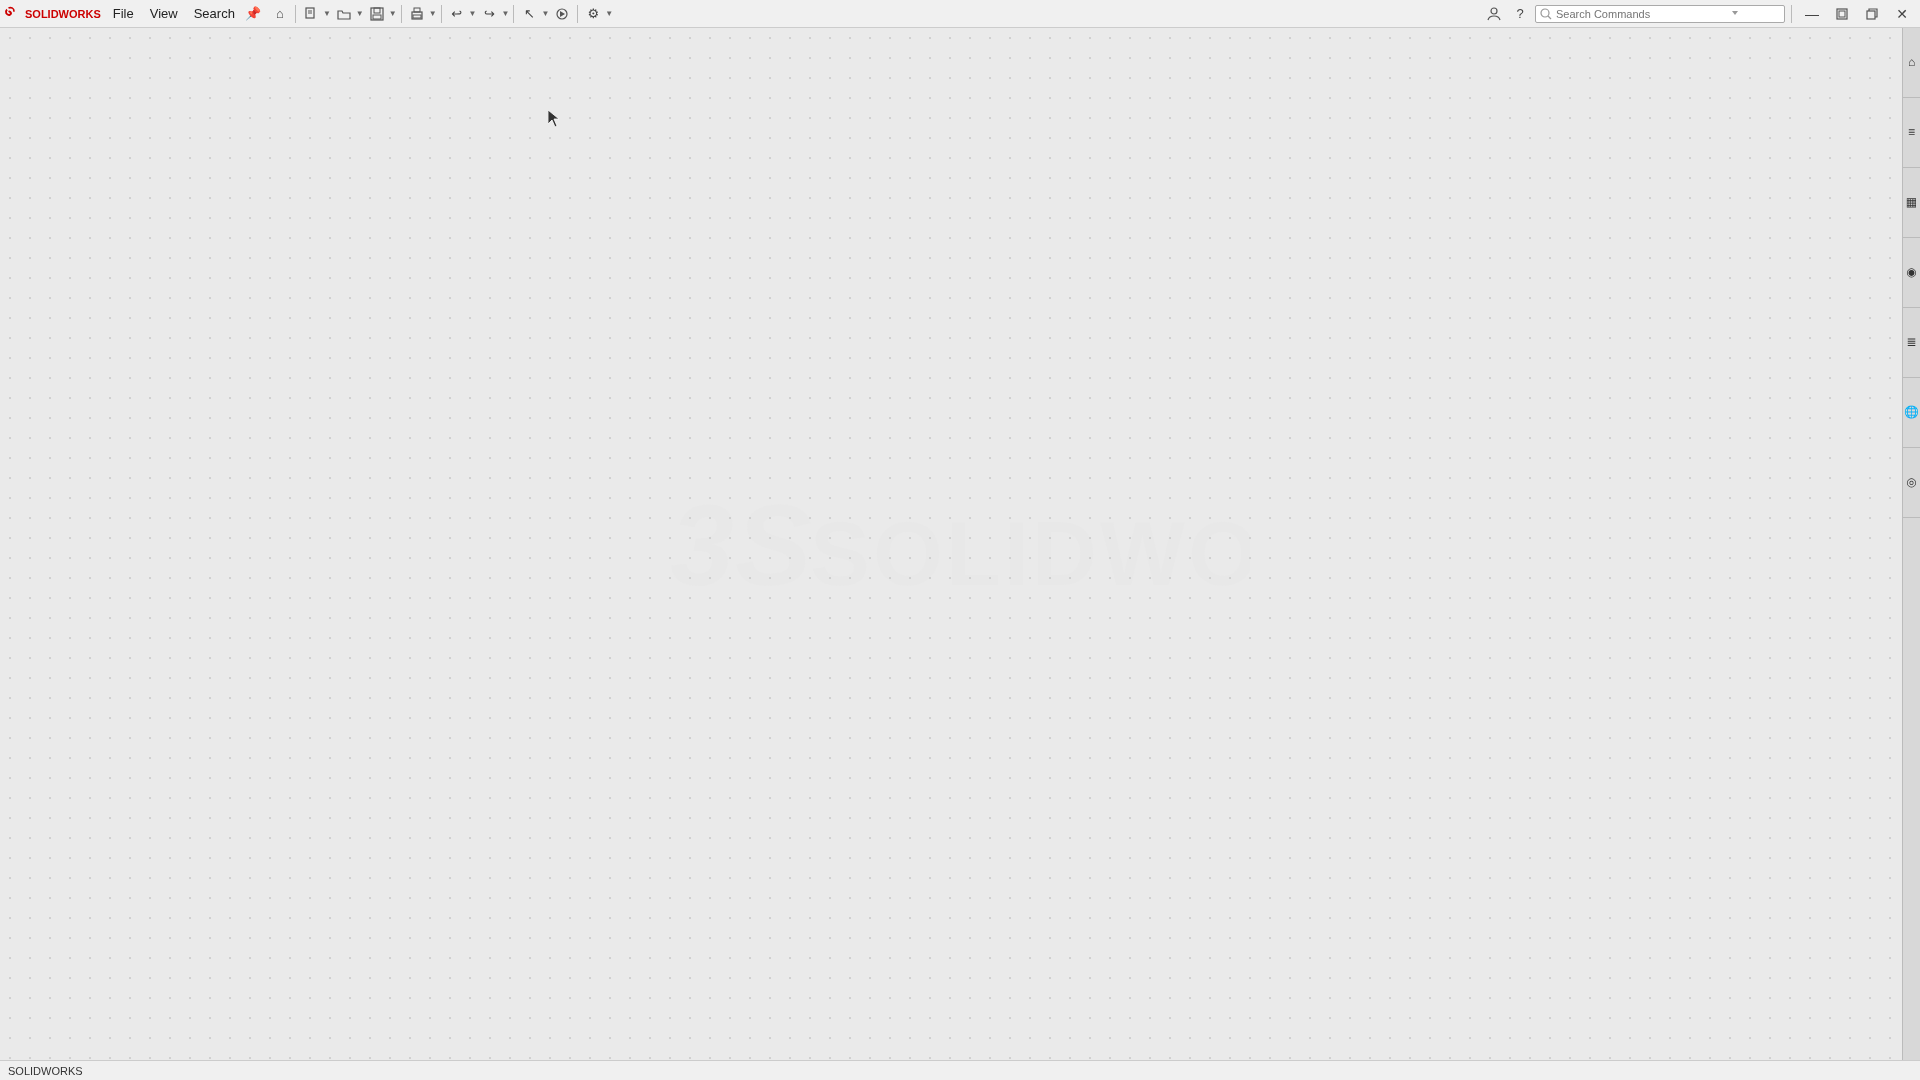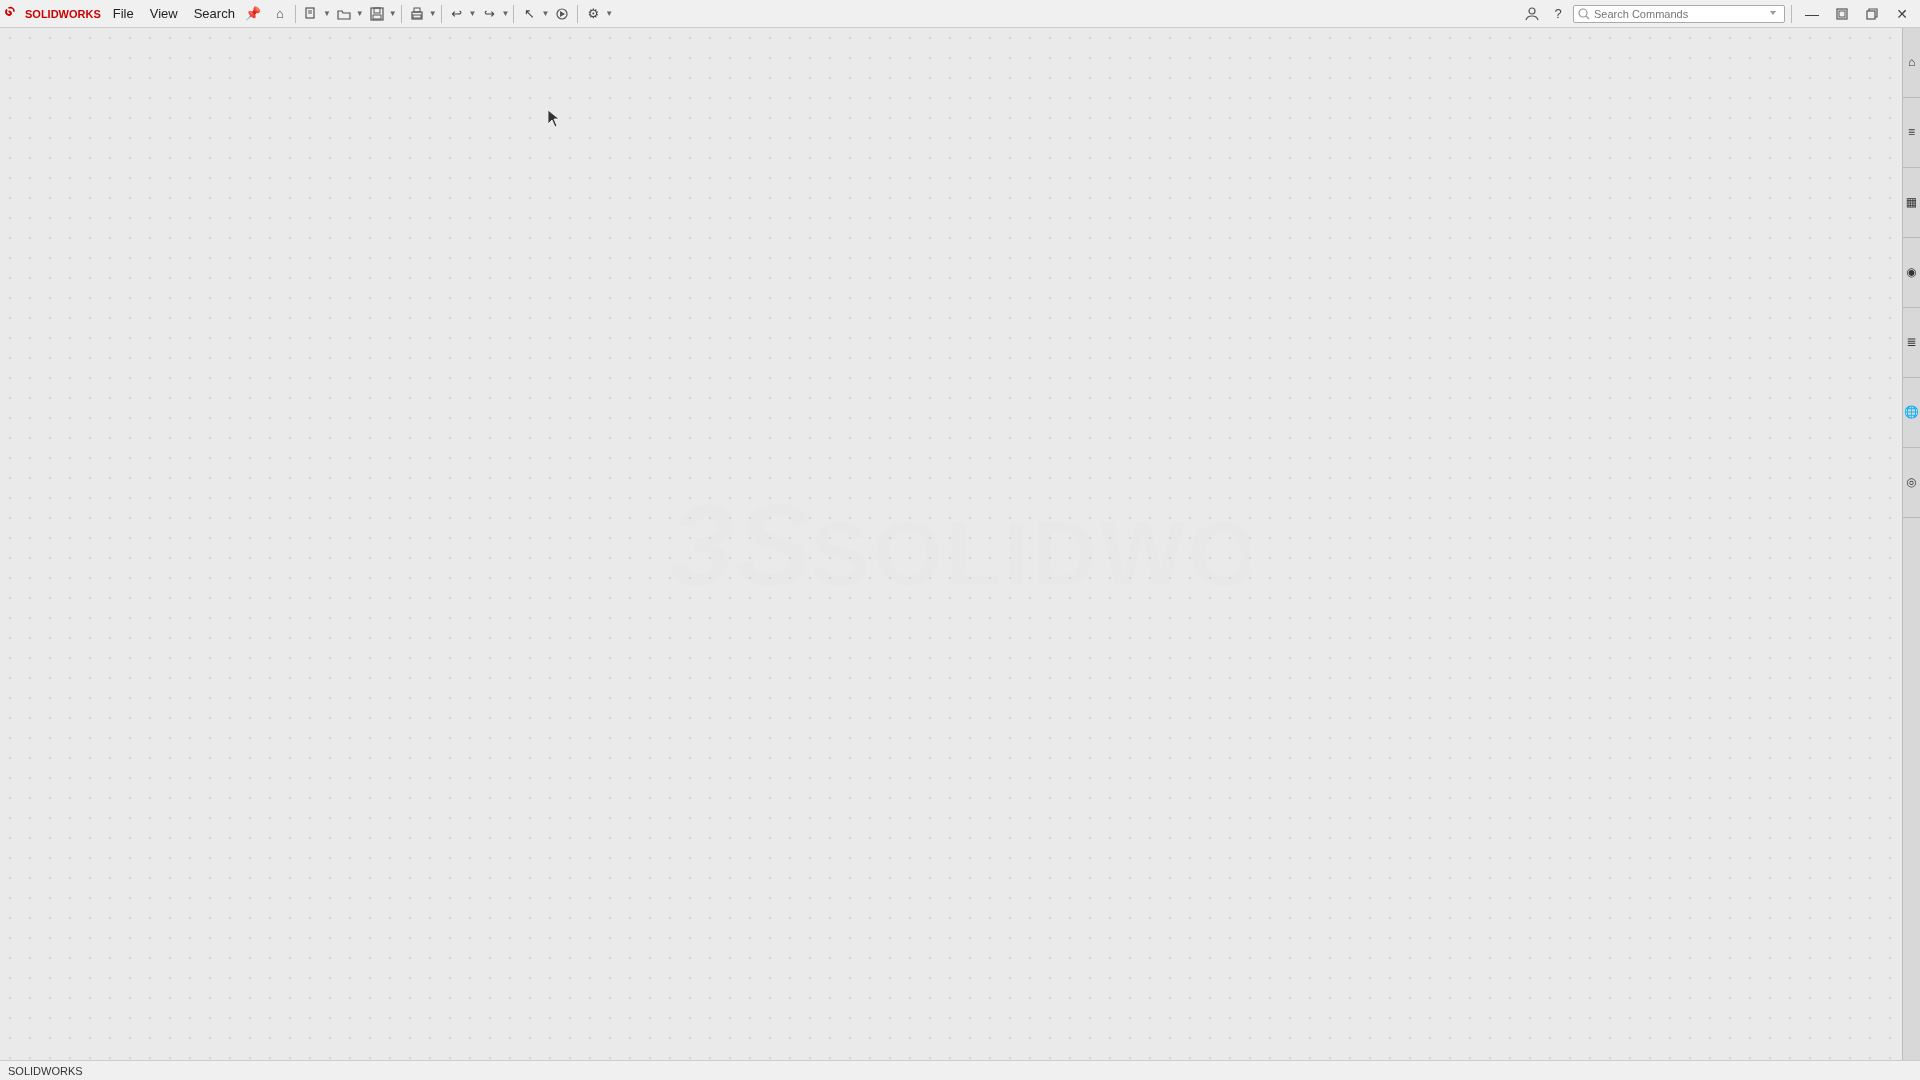--- a/index.html
+++ b/index.html
@@ -111,21 +111,21 @@
     }
 
     .search-box {
       display: flex;
       align-items: flex-start;
       background: white;
       border: 1px solid #aaa;
       border-radius: 2px;
       padding: 2px 4px;
       gap: 4px;
-      width: 212px;
+      width: 250px;
     }
 
     .search-box input {
       border: none;
       outline: none;
       font-size: 11px;
       color: #888;
       background: transparent;
       width: 170px;
     }

